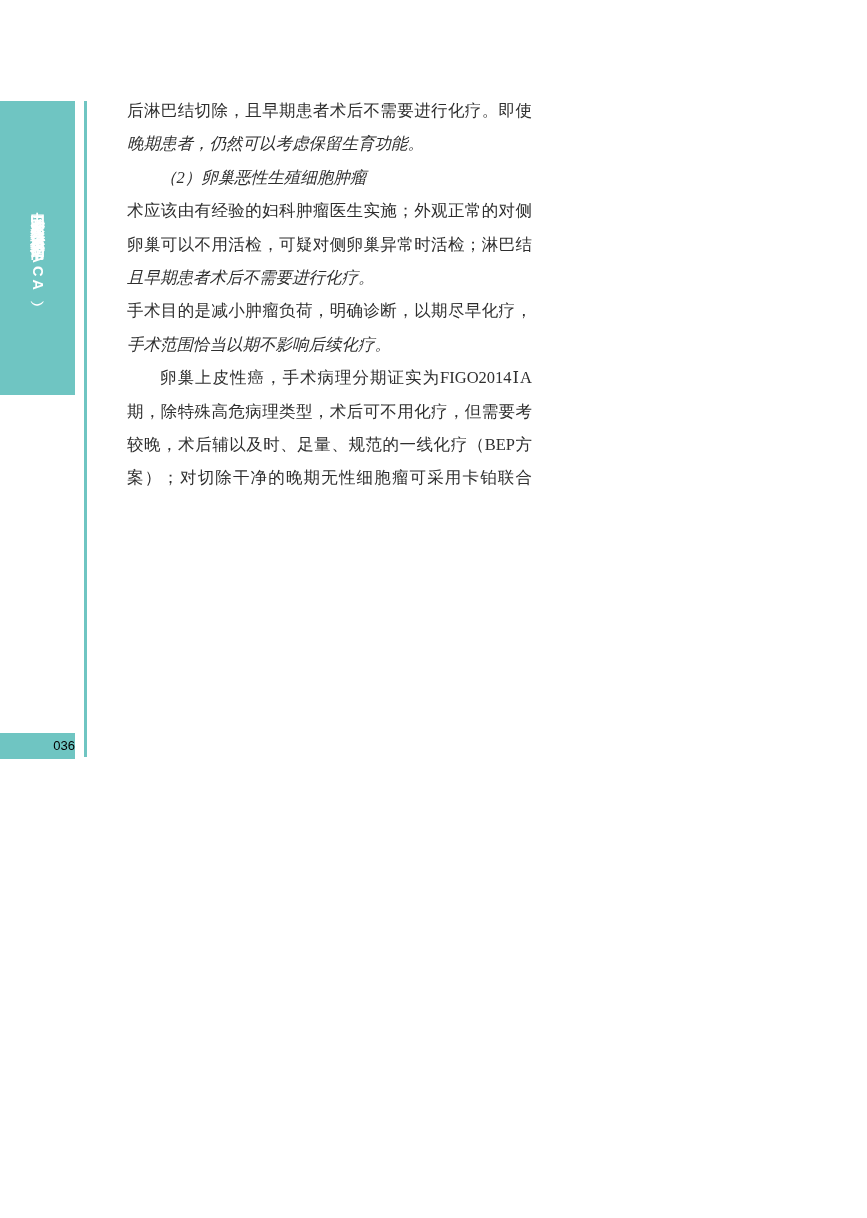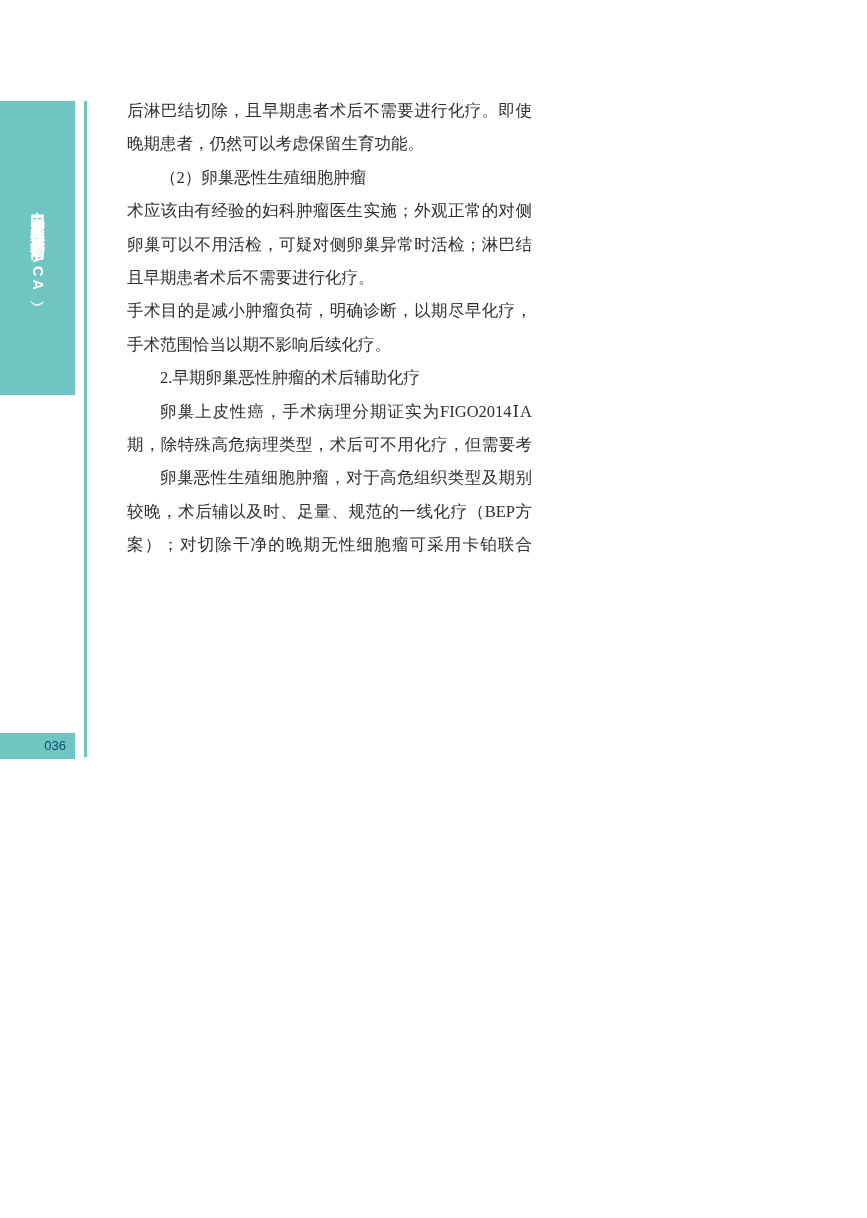--- a/index.html
+++ b/index.html
@@ -42,44 +42,43 @@
     width: 2.5px; height: 656px;
     background: var(--accent);
   }
 
   
   .page-badge {
     position: absolute;
     left: 0; top: 733px;
     width: 75px; height: 26px;
     background: var(--accent);
-    color: #0c4a6e;
+    color: #000000;
     font-family: "Liberation Sans", "DejaVu Sans", sans-serif;
     font-size: 13px;
     line-height: 26px;
     text-align: right;
-    padding-right: 9px;
   }
 
   
   .text-col {
     position: absolute;
     left: 127px; top: 94px;
     width: 405px;
     color: var(--ink);
     font-size: 16.5px;
   }
   .ln {
     height: 33.4px;
     line-height: 33.4px;
     text-align: justify;
     text-align-last: justify;
     white-space: nowrap;
   }
-  .ln.end { text-align-last: left; }
+  .ln.end { text-align-last: left; font-style: italic; }
   .ln.ind { text-indent: 2em; }
 </style>
 </head>
 <body>
 
 <div class="page">
 
   <div class="side-bar">
     <div class="vtext">中国肿瘤整合诊治技术指南（CACA）</div>
   </div>
@@ -90,21 +89,19 @@
 
   <div class="text-col">
     <div class="ln">后淋巴结切除，且早期患者术后不需要进行化疗。即使</div>
     <div class="ln end">晚期患者，仍然可以考虑保留生育功能。</div>
     <div class="ln end ind">（2）卵巢恶性生殖细胞肿瘤</div>
     <div class="ln">术应该由有经验的妇科肿瘤医生实施；外观正常的对侧</div>
     <div class="ln">卵巢可以不用活检，可疑对侧卵巢异常时活检；淋巴结</div>
     <div class="ln end">且早期患者术后不需要进行化疗。</div>
     <div class="ln">手术目的是减小肿瘤负荷，明确诊断，以期尽早化疗，</div>
     <div class="ln end">手术范围恰当以期不影响后续化疗。</div>
-    <div class="ln end ind">2.早期卵巢恶性肿瘤的术后辅助化疗</div>
     <div class="ln ind">卵巢上皮性癌，手术病理分期证实为FIGO2014ⅠA</div>
     <div class="ln">期，除特殊高危病理类型，术后可不用化疗，但需要考</div>
-    <div class="ln ind">卵巢恶性生殖细胞肿瘤，对于高危组织类型及期别</div>
     <div class="ln">较晚，术后辅以及时、足量、规范的一线化疗（BEP方</div>
     <div class="ln">案）；对切除干净的晚期无性细胞瘤可采用卡铂联合</div>
   </div>
 
 </div>
 
 </body></html>

